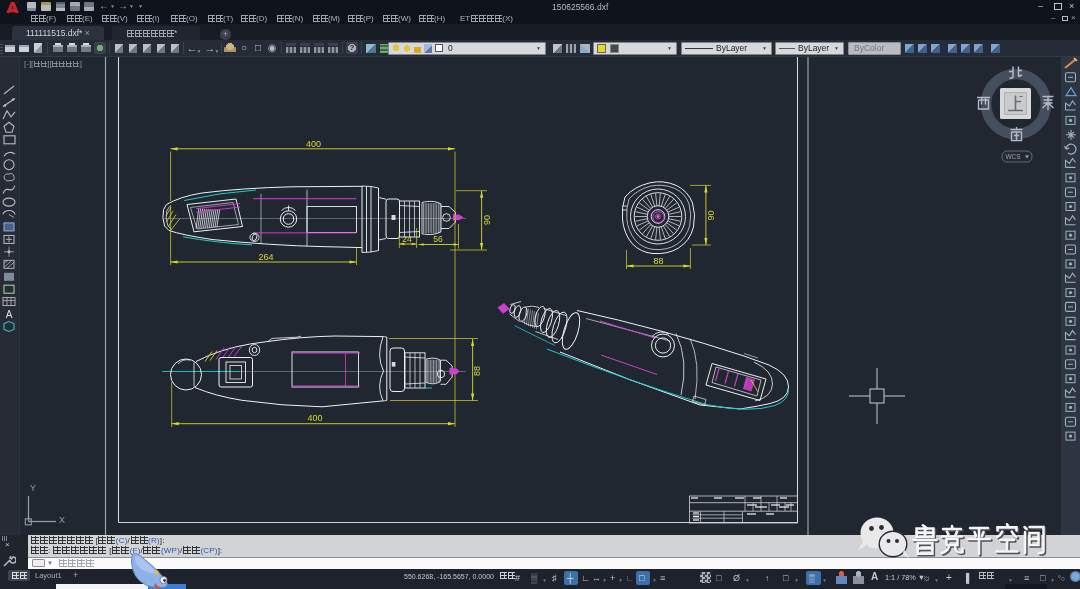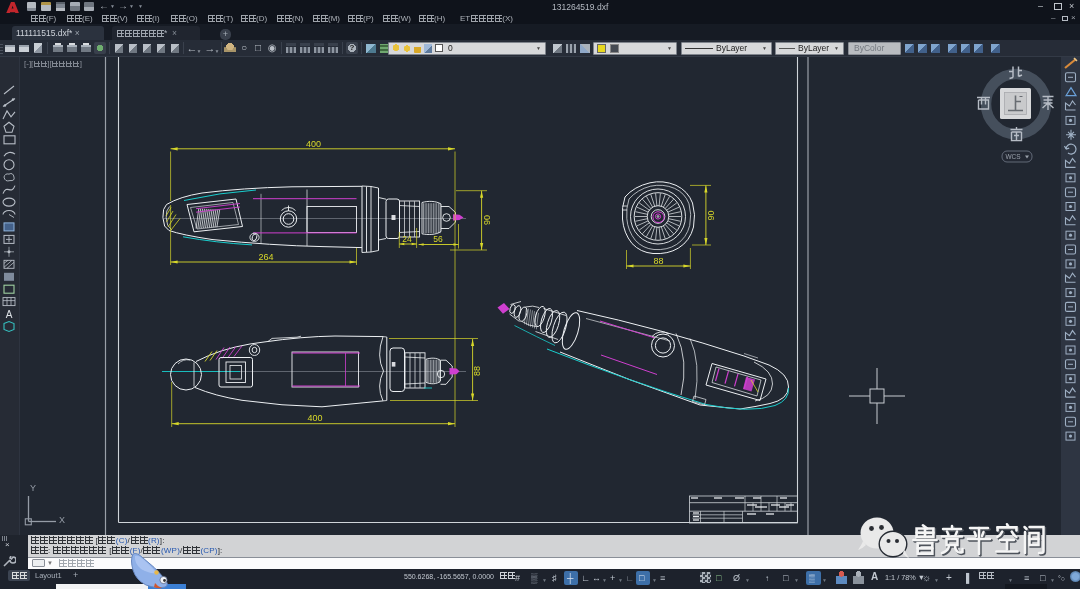--- a/index.html
+++ b/index.html
@@ -6,21 +6,21 @@
 #app{position:relative;width:1080px;height:589px;background:#10141c}
 .abs{position:absolute}
 .cj{display:inline-block;width:7px;height:7px;margin:0 .5px;vertical-align:-1px;
 background:repeating-linear-gradient(0deg,currentColor 0 1px,transparent 1px 3px),repeating-linear-gradient(90deg,currentColor 0 1px,transparent 1px 4px);opacity:.92}
 .cj.s{width:6px;height:6px}
 .cj.b{width:8px;height:8px}
 #titlebar{left:0;top:0;width:1080px;height:13px;background:#0f131b;color:#b9bec6}
 #menubar{left:0;top:13px;width:1080px;height:11px;background:#0f131b;color:#c6cbd2;font-size:8px}
 .menuitem{position:absolute;top:1px;white-space:nowrap;color:#c6cbd2;font-size:8px}
 #tabrow{left:0;top:24px;width:1080px;height:16px;background:#161b24}
-.ftab{position:absolute;top:2px;height:14px;border-radius:3px 3px 0 0;font-size:8.5px;line-height:14px;padding:0 4px;color:#aab0b9}
+.ftab{position:absolute;top:2px;height:14px;border-radius:3px 3px 0 0;font-size:8.5px;line-height:14px;padding:0 14px;color:#aab0b9}
 #toolbar{left:0;top:40px;width:1080px;height:17px;background:#262c37;border-bottom:1px solid #333a46}
 .ti{position:absolute;top:2px;width:12px;height:12px;border-radius:2px;font-size:9px;line-height:12px;text-align:center;color:#c6cbd2}
 .tsep{position:absolute;top:2px;width:1px;height:12px;background:#3a414d}
 #canvas{left:0;top:57px;width:1080px;height:478px;background:#212731}
 #leftbar{left:0;top:57px;width:20px;height:478px;background:#262b35;border-right:1px solid #2e3440}
 #navbar{left:1061px;top:57px;width:19px;height:478px;background:#2e3542}
 #cmdgrey{left:0;top:535px;width:1080px;height:23px;background:#d2d3d5;color:#16181b;font-size:8px}
 #cmdwhite{left:0;top:557px;width:1080px;height:12px;background:#fbfbfc;border-top:1px solid #8a8f98}
 #cmdicons{left:0;top:535px;width:28px;height:34px;background:#1f242d}
 #statusbar{left:0;top:569px;width:1080px;height:20px;background:#1d222c;color:#c0c6ce}
@@ -36,21 +36,21 @@
     <span class="abs" style="left:27px;top:2px;width:9px;height:9px;background:linear-gradient(180deg,#b5bac1 70%,#848b95 70%);border-radius:1px"></span>
     <span class="abs" style="left:41px;top:2px;width:10px;height:9px;background:linear-gradient(180deg,#b09448 30%,#b5bac1 30%);border-radius:1px"></span>
     <span class="abs" style="left:56px;top:2px;width:9px;height:9px;background:#7d8590;box-shadow:inset 0 -3px 0 #b5bac1,inset 0 2px 0 #5a616b"></span>
     <span class="abs" style="left:70px;top:2px;width:10px;height:9px;background:linear-gradient(180deg,#a5abb4 40%,#6f7680 40%);border-radius:1px"></span>
     <span class="abs" style="left:84px;top:2px;width:10px;height:9px;background:linear-gradient(0deg,#a5abb4 40%,#6f7680 40%);border-radius:1px"></span>
     <span class="abs" style="left:99px;top:0;font-size:10px;color:#aeb4bc">←</span>
     <span class="abs" style="left:110px;top:3px;font-size:5px;color:#868d97">▼</span>
     <span class="abs" style="left:118px;top:0;font-size:10px;color:#aeb4bc">→</span>
     <span class="abs" style="left:129px;top:3px;font-size:5px;color:#868d97">▼</span>
     <span class="abs" style="left:138px;top:3px;font-size:5px;color:#868d97">▼</span>
-    <span class="abs" style="left:552px;top:2px;font-size:8.5px;color:#b5bac2">131264519.dxf</span>
+    <span class="abs" style="left:552px;top:2px;font-size:8.5px;color:#b5bac2">150625566.dxf</span>
     <span class="abs" style="left:1038px;top:1px;font-size:9px;color:#c0c5cc">–</span>
     <span class="abs" style="left:1054px;top:3px;width:8px;height:7px;border:1px solid #c0c5cc"></span>
     <span class="abs" style="left:1069px;top:1px;font-size:9px;color:#c0c5cc">×</span>
   </div>
   <div class="abs" id="menubar">
       <span class="menuitem" style="opacity:.85;left:30px"><span class="cj"></span><span class="cj"></span>(F)</span>
       <span class="menuitem" style="opacity:.85;left:66px"><span class="cj"></span><span class="cj"></span>(E)</span>
       <span class="menuitem" style="opacity:.85;left:101px"><span class="cj"></span><span class="cj"></span>(V)</span>
       <span class="menuitem" style="opacity:.85;left:136px"><span class="cj"></span><span class="cj"></span>(I)</span>
       <span class="menuitem" style="opacity:.85;left:170px"><span class="cj"></span><span class="cj"></span>(O)</span>

